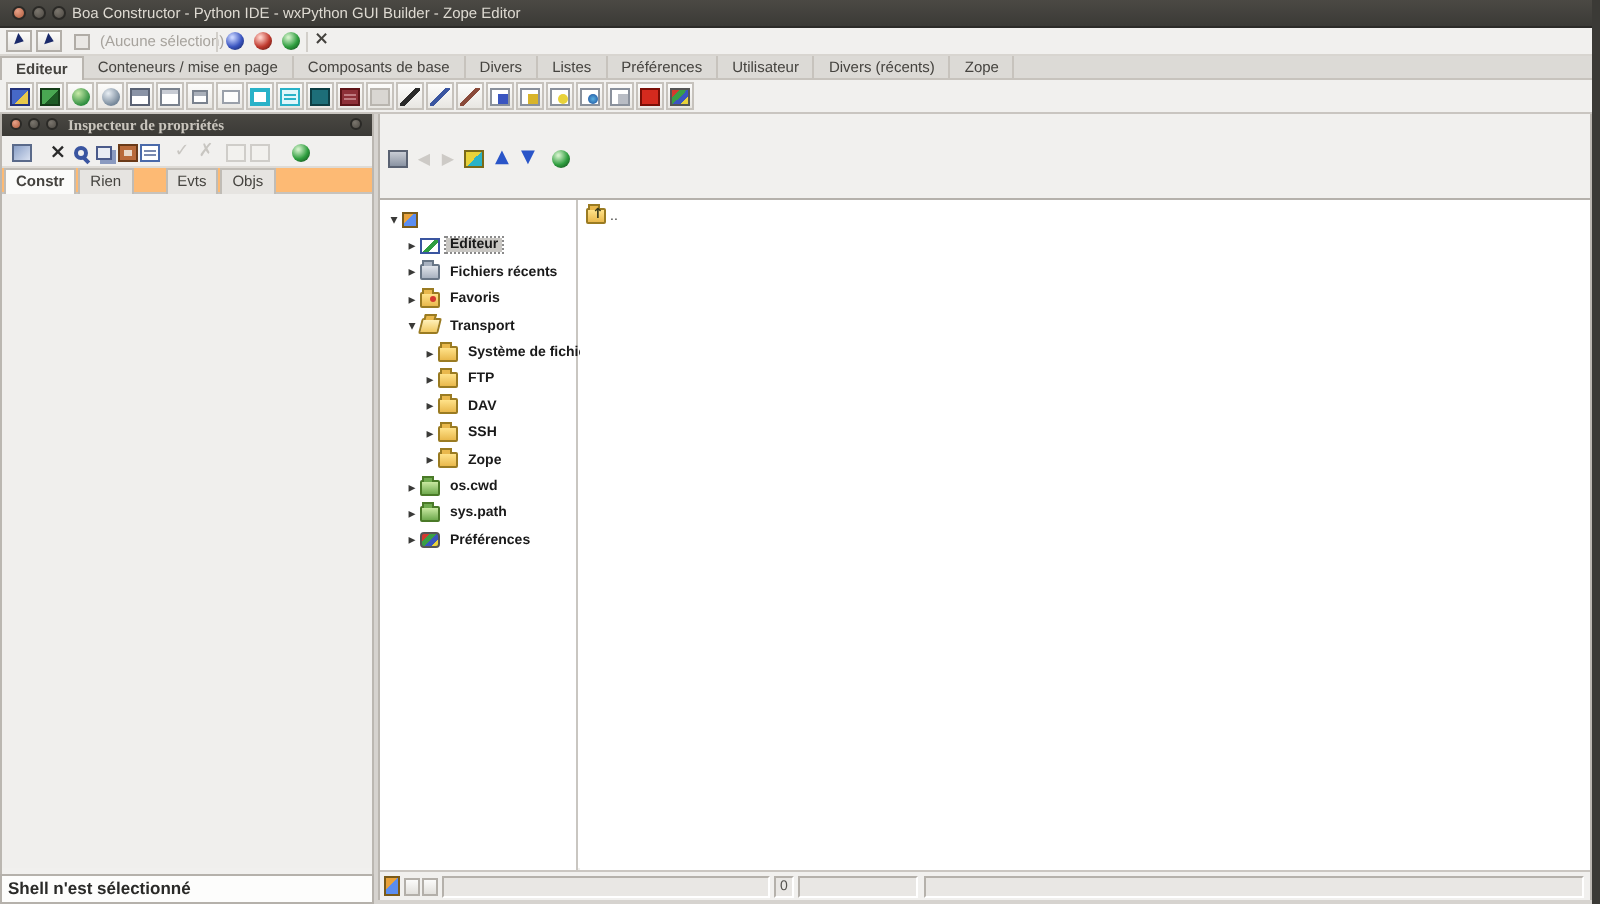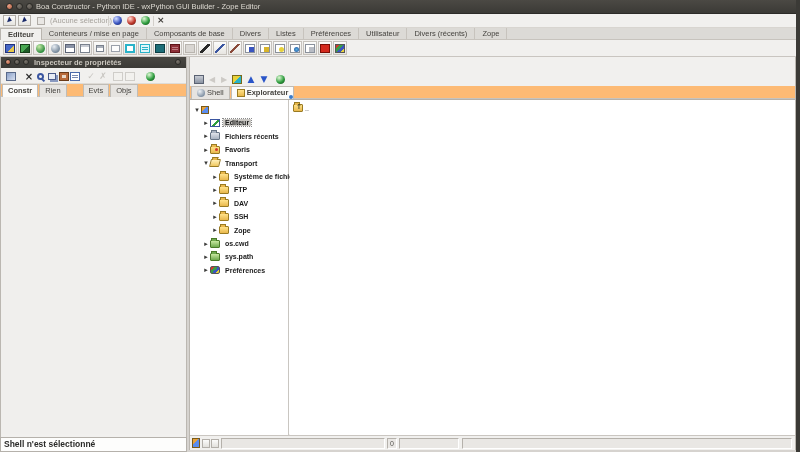--- a/index.html
+++ b/index.html
@@ -79,21 +79,21 @@
   .pi-doc-python::after  { background:#3a55c0; }
   .pi-doc-config::after  { background:#d8b42a; }
   .pi-doc-bookmark::after{ background:#e8d23a; border-radius:50%; }
   .pi-doc-internet::after{ background:radial-gradient(circle,#58b0e0,#1a4a9a); border-radius:50%; }
   .pi-doc-plain::after   { background:#b8bcc4; }
   .pi-stop { background:#d42a1e; border:1px solid #7a0e06; }
   .pi-palette-misc { background:linear-gradient(135deg,#d43a2e 25%,#3a9e46 25% 50%,#3a55c0 50% 75%,#e8d23a 75%); border:1px solid #555; }
 
   
   .wtitle { position:absolute; left:0; top:0; right:0; height:11px;
-    background:linear-gradient(#494742,#3b3a36); }
+    background:linear-gradient(#494742,#3b3a36);font-family:Liberation Serif, serif; }
   .wtitle .wc { top:2px; width:6px; height:6px; }
   .wtitle-text { position:absolute; left:33px; top:0; line-height:11px;
     font-weight:bold; color:#c9c5bd; }
 
   #inspector { position:absolute; left:0; top:57px; width:187px; height:381px;
     background:#f1f0ee; border:1px solid #bbb7b1; border-top:none; }
   #insp-toolbar { position:absolute; left:0; top:11px; width:100%; height:16px;
     background:#f1f0ee; border-bottom:1px solid #dedbd6; }
   .ico-btn { position:absolute; top:2px; width:12px; height:12px; display:flex;
     align-items:center; justify-content:center; font-family:"DejaVu Sans",sans-serif; }
@@ -370,30 +370,20 @@
       <span class="ico-btn te-forward disabled" style="left: 28px;"></span>
       <span class="ico-btn te-bookmarks" style="left: 41px;">
         <i class="sq"></i>
       </span>
       <span class="ico-btn te-move-up" style="left: 55px;"></span>
       <span class="ico-btn te-move-down" style="left: 68px;"></span>
       <span class="ico-btn te-help" style="left: 84px;">
         <i class="ball ball-green"></i>
       </span>
     </div>
-  <div class="panel-tabs" id="ed-tabs">
-      <span class="tab" style="padding: 0px 5px;">
-        <i class="tab-ico i-shell"></i>
-        <span>Shell</span>
-      </span>
-      <span class="tab active" style="padding: 0px 5px;">
-        <i class="tab-ico i-explorer"></i>
-        <span>Explorateur</span>
-      </span>
-    </div>
   <div id="ed-content">
     <div id="tree-panel">
         <div class="tree-row" style="top: 3px; left: 3px;">
           <span class="tw-arrow">▾</span>
           <i class="tree-ico i-boa-root"></i>
         </div>
         <div class="tree-row" style="top: 16.4px; left: 12px;">
           <span class="tw-arrow">▸</span>
           <i class="tree-ico i-editor-item"></i>
           <span class="tree-label selected">Editeur</span>

